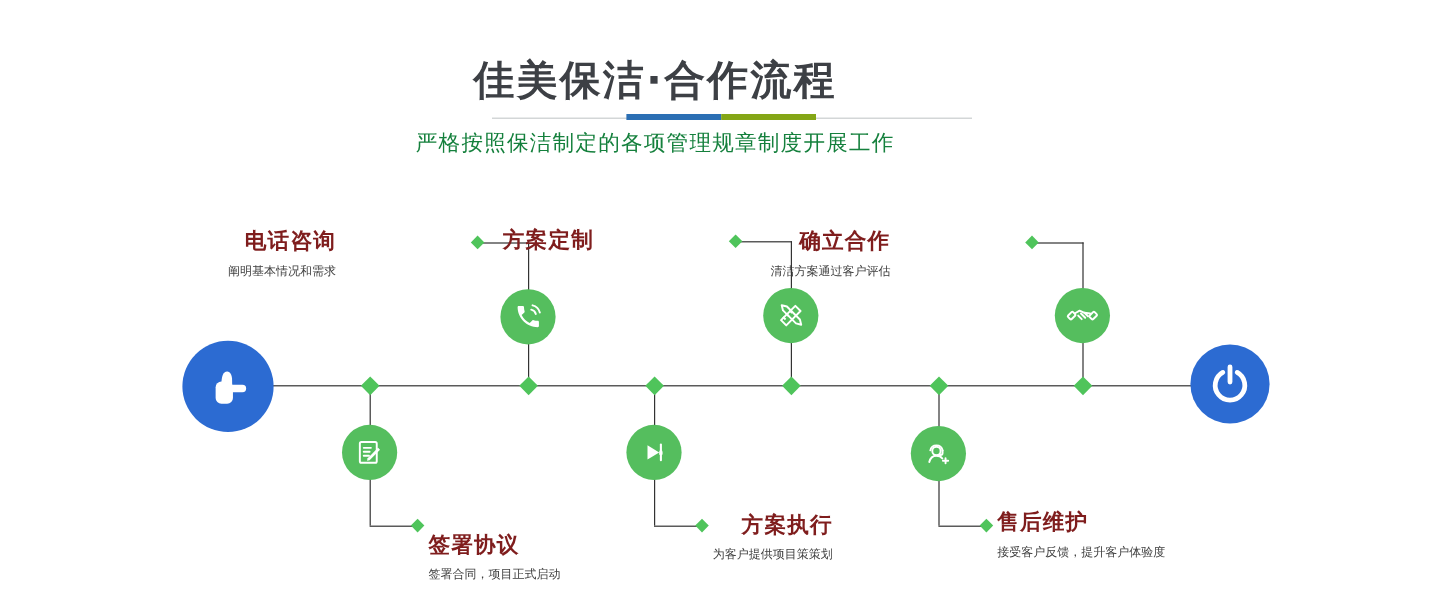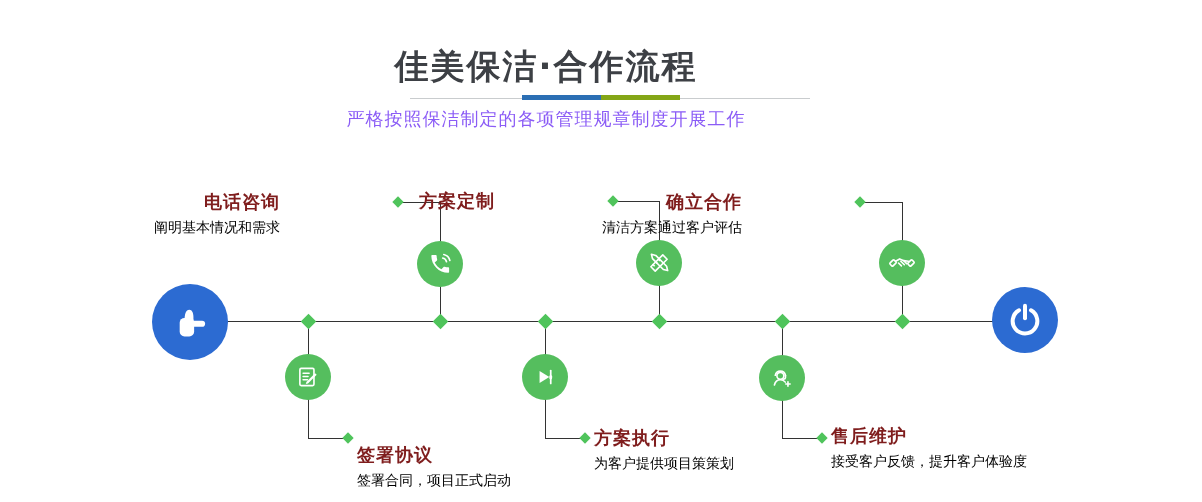--- a/index.html
+++ b/index.html
@@ -23,21 +23,21 @@
   .divider-blue {
     position: absolute; left: 522px; top: 95px; width: 79px; height: 5px;
     background: #2b6fb4;
   }
   .divider-green {
     position: absolute; left: 601px; top: 95px; width: 79px; height: 5px;
     background: #84a616;
   }
   .page-subtitle {
     position: absolute; left: 0; top: 107px; width: 100%;
-    text-align: center; font-size: 18px; color: #8b5cf6; letter-spacing: 1px;
+    text-align: center; font-size: 18px; color: #15803d; letter-spacing: 1px;
   }
 
   
   .main-line { position: absolute; left: 190px; top: 321px; width: 835px; height: 1px; background: #333; z-index: 1; }
   .conn { position: absolute; background: #333; z-index: 1; }
 
   .node-diamond {
     position: absolute; width: 11px; height: 11px; background: #4fc45b;
     transform: rotate(45deg); z-index: 3;
   }
@@ -54,21 +54,21 @@
   .end-circle {
     position: absolute; border-radius: 50%; background: #2c6bd2;
     display: flex; align-items: center; justify-content: center; z-index: 2;
   }
   .end-circle.start { left: 152px; top: 284px; width: 76px; height: 76px; }
   .end-circle.finish { left: 992px; top: 287px; width: 66px; height: 66px; }
 
   
   .step-label { position: absolute; z-index: 2; }
   .step-label .t { font-size: 18px; font-weight: 700; color: #7f1d1d; line-height: 22px; letter-spacing: 1px; }
-  .step-label .d { font-size: 14px; color: #000000; line-height: 18px; margin-top: 5px; }
+  .step-label .d { font-size: 10px; color: #404040; line-height: 18px; margin-top: 5px; }
   .step-label.top { text-align: right; }
   .step-label.bottom { text-align: left; }
 
   svg { display: block; }
 </style>
 </head>
 <body>
 
 <div class="stage">
 
@@ -196,21 +196,21 @@
   </div>
   <div class="step-label top" style="right:350px; top:191px;">
     <div class="t">确立合作</div>
     <div class="d">清洁方案通过客户评估</div>
   </div>
 
   <div class="step-label bottom" style="left:357px; top:444px;">
     <div class="t">签署协议</div>
     <div class="d">签署合同，项目正式启动</div>
   </div>
-  <div class="step-label bottom" style="left:594px; top:427px;">
+  <div class="step-label bottom" style="left:594px; top:427px;text-align:right;">
     <div class="t">方案执行</div>
     <div class="d">为客户提供项目策策划</div>
   </div>
   <div class="step-label bottom" style="left:831px; top:426px;font-family:Liberation Mono, monospace;">
     <div class="t">售后维护</div>
     <div class="d">接受客户反馈，提升客户体验度</div>
   </div>
 
 </div>
 

